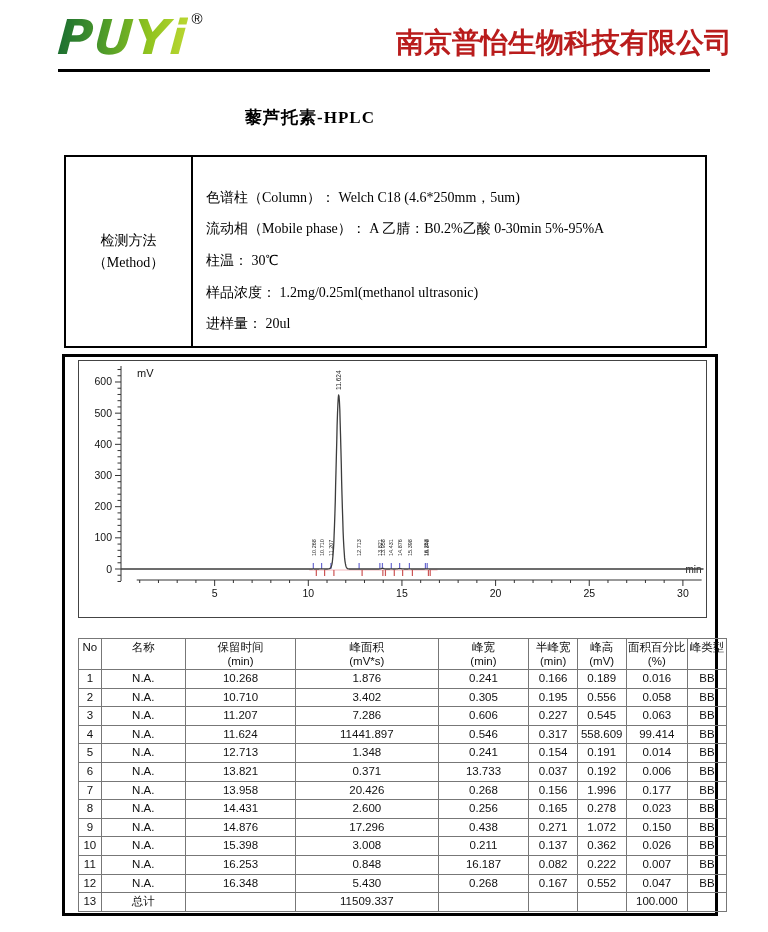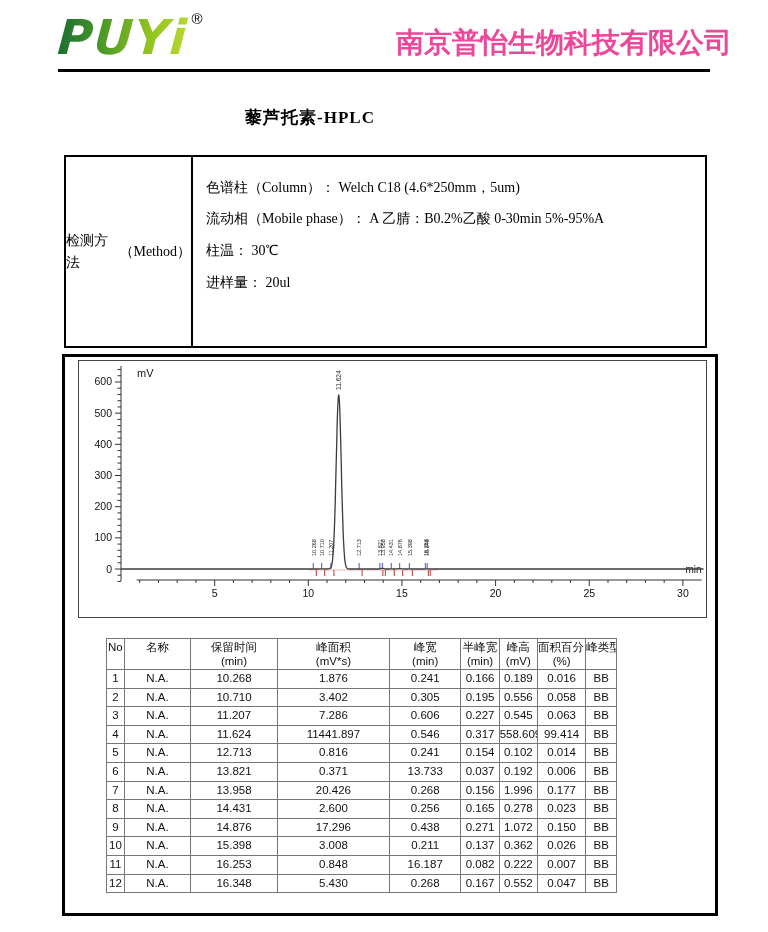--- a/index.html
+++ b/index.html
@@ -19,52 +19,52 @@
     -webkit-text-fill-color:transparent;color:#4d9a29;
     transform:skewX(-4deg);
   }
   .logo-reg{
     display:inline-block;vertical-align:top;margin-left:4px;margin-top:2px;
     font-family:"Liberation Sans", sans-serif;font-size:15px;color:#000;
   }
   .company-name{
     position:absolute;right:36px;top:24px;
     font-family:"Liberation Sans", sans-serif;
-    font-size:28px;font-weight:700;letter-spacing:0px;color:#ec4899;
+    font-size:28px;font-weight:700;letter-spacing:0px;color:#b91c1c;
   }
   .header-rule{position:absolute;left:58px;top:69px;width:652px;height:3px;background:#000;}
   
   .doc-title{
     position:absolute;left:0;top:106px;width:620px;text-align:center;
     font-size:17px;font-weight:700;letter-spacing:1px;
   }
   
   .method-table{
     position:absolute;left:64px;top:155px;width:643px;height:193px;
     border:2px solid #000;box-sizing:border-box;display:flex;font-size:14px;
   }
   .method-left{
     width:127px;border-right:2px solid #000;box-sizing:border-box;
-    display:flex;align-items:center;justify-content:center;
+    display:flex;flex-direction:column;align-items:center;justify-content:center;
     line-height:22px;
   }
-  .method-right{flex:1;padding:15px 4px 0 13px;box-sizing:border-box;}
+  .method-right{flex:1;padding:25px 4px 0 13px;box-sizing:border-box;}
   .method-line{height:31.6px;display:flex;align-items:center;white-space:nowrap;}
   
   .main-frame{
     position:absolute;left:62px;top:354px;width:656px;height:562px;
     border:3px solid #000;box-sizing:border-box;background:#fff;
   }
   .chart-box{
     position:absolute;left:13px;top:3px;width:629px;height:258px;
     border:1px solid #444;box-sizing:border-box;background:#fff;
   }
   .chart-box svg{display:block;}
   svg text{font-family:"Liberation Sans", sans-serif;}
-  .peak-table-wrap{position:absolute;left:13px;top:281px;width:511px;margin-left:28px;}
+  .peak-table-wrap{position:absolute;left:13px;top:281px;width:649px;}
   table.peaks{
     width:100%;border-collapse:collapse;table-layout:fixed;
     font-family:"Liberation Sans", sans-serif;font-size:11.5px;color:#111;
   }
   table.peaks th,table.peaks td{
     border:1px solid #777;text-align:center;padding:0;overflow:hidden;white-space:nowrap;
   }
   table.peaks th{font-weight:400;vertical-align:top;padding-top:2px;height:28px;line-height:13.5px;}
   table.peaks td{height:17.6px;line-height:17.6px;}
 </style>
@@ -83,20 +83,21 @@
 
   <div class="method-table">
     <div class="method-left">
       <div>检测方法</div>
       <div>（Method）</div>
     </div>
     <div class="method-right">
         <div class="method-line">色谱柱（Column）： Welch C18 (4.6*250mm，5um)</div>
         <div class="method-line">流动相（Mobile phase）：  A 乙腈：B0.2%乙酸  0-30min 5%-95%A</div>
         <div class="method-line">柱温： 30℃</div>
+        <div class="method-line">样品浓度： 1.2mg/0.25ml(methanol ultrasonic)</div>
         <div class="method-line">进样量： 20ul</div>
       </div>
   </div>
 
   <div class="main-frame">
     <div class="chart-box">
       <svg width="627" height="256" viewBox="0 0 627 256" xmlns="http://www.w3.org/2000/svg">
           <line x1="42" y1="5" x2="42" y2="220" stroke="#333333" stroke-width="1"></line>
           <line x1="42" y1="220.4668" x2="38.5" y2="220.4668" stroke="#333333" stroke-width="1"></line>
           <line x1="42" y1="214.2334" x2="38.5" y2="214.2334" stroke="#333333" stroke-width="1"></line>
@@ -309,24 +310,24 @@
               <td>0.546</td>
               <td>0.317</td>
               <td>558.609</td>
               <td>99.414</td>
               <td>BB</td>
             </tr>
             <tr>
               <td>5</td>
               <td>N.A.</td>
               <td>12.713</td>
-              <td>0.816</td>
+              <td>1.348</td>
               <td>0.241</td>
               <td>0.154</td>
-              <td>0.102</td>
+              <td>0.191</td>
               <td>0.014</td>
               <td>BB</td>
             </tr>
             <tr>
               <td>6</td>
               <td>N.A.</td>
               <td>13.821</td>
               <td>0.371</td>
               <td>13.733</td>
               <td>0.037</td>
@@ -393,18 +394,29 @@
               <td>12</td>
               <td>N.A.</td>
               <td>16.348</td>
               <td>5.430</td>
               <td>0.268</td>
               <td>0.167</td>
               <td>0.552</td>
               <td>0.047</td>
               <td>BB</td>
             </tr>
+            <tr>
+              <td>13</td>
+              <td>总计</td>
+              <td></td>
+              <td>11509.337</td>
+              <td></td>
+              <td></td>
+              <td></td>
+              <td>100.000</td>
+              <td></td>
+            </tr>
           </tbody>
       </table>
     </div>
   </div>
 
 </div>
 
 </body></html>

